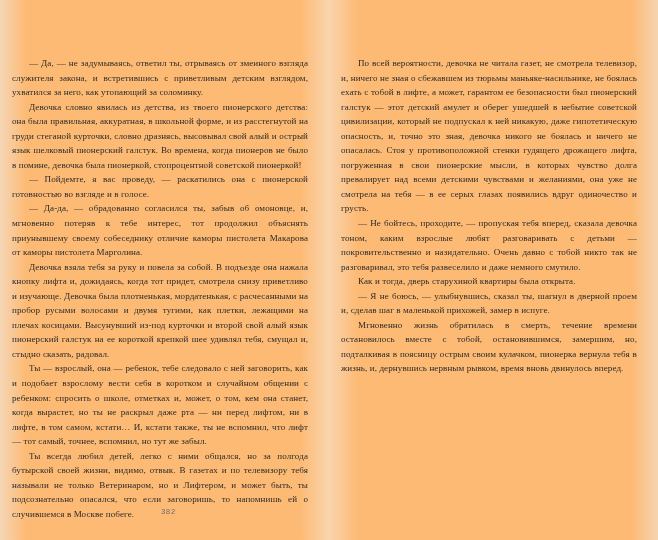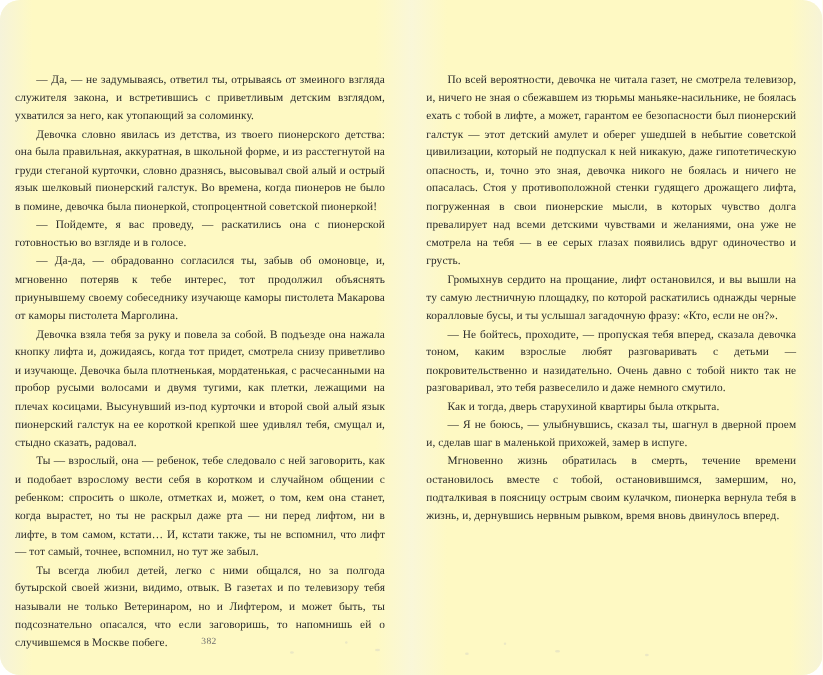--- a/index.html
+++ b/index.html
@@ -5,24 +5,23 @@
 <style>
   html, body {
     margin: 0;
     padding: 0;
     background: #ffffff;
   }
   .scan {
     position: relative;
     width: 658px;
     height: 540px;
-    background: #fef9c3;
+    background: #fdba74;
     overflow: hidden;
     font-family: "Liberation Serif", "DejaVu Serif", serif;
-    border-radius: 16px;
   }
   
   .paper-tone {
     position: absolute;
     inset: 0;
     background:
       linear-gradient(90deg,
         rgba(238,238,236,0.55) 0px,
         rgba(253,253,252,0) 26px,
         rgba(253,253,252,0) 300px,
@@ -61,21 +60,21 @@
     letter-spacing: 0.01em;
   }
   
   .text-block p:last-child { }
 
   .folio {
     position: absolute;
     font-size: 7.6px;
     color: #6d6d6d;
     letter-spacing: 0.04em;
-    font-family: Liberation Serif, serif;
+    font-family: Liberation Mono, monospace;
   }
   .folio-left  { left: 161px; top: 508px; }
 
   
   .speckle {
     position: absolute;
     background: rgba(200,200,198,0.35);
     border-radius: 50%;
     pointer-events: none;
   }
@@ -85,32 +84,31 @@
 
 <div class="scan">
 
   <div class="paper-tone"></div>
 
   <div class="page page-left">
     <div class="text-block">
       <p>— Да, — не задумываясь, ответил ты, отрываясь от змеиного взгляда служителя закона, и встретившись с приветливым детским взглядом, ухватился за него, как утопающий за соломинку.</p>
       <p>Девочка словно явилась из детства, из твоего пионерского детства: она была правильная, аккуратная, в школьной форме, и из расстегнутой на груди стеганой курточки, словно дразнясь, высовывал свой алый и острый язык шелковый пионерский галстук. Во времена, когда пионеров не было в помине, девочка была пионеркой, стопроцентной советской пионеркой!</p>
       <p>— Пойдемте, я вас проведу, — раскатились она с пионерской готовностью во взгляде и в голосе.</p>
-      <p>— Да-да, — обрадованно согласился ты, забыв об омоновце, и, мгновенно потеряв к тебе интерес, тот продолжил объяснять приунывшему своему собеседнику изучающе каморы пистолета Макарова от каморы пистолета Марголина.</p>
+      <p>— Да-да, — обрадованно согласился ты, забыв об омоновце, и, мгновенно потеряв к тебе интерес, тот продолжил объяснять приунывшему своему собеседнику отличие каморы пистолета Макарова от каморы пистолета Марголина.</p>
       <p>Девочка взяла тебя за руку и повела за собой. В подъезде она нажала кнопку лифта и, дожидаясь, когда тот придет, смотрела снизу приветливо и изучающе. Девочка была плотненькая, мордатенькая, с расчесанными на пробор русыми волосами и двумя тугими, как плетки, лежащими на плечах косицами. Высунувший из-под курточки и второй свой алый язык пионерский галстук на ее короткой крепкой шее удивлял тебя, смущал и, стыдно сказать, радовал.</p>
       <p>Ты — взрослый, она — ребенок, тебе следовало с ней заговорить, как и подобает взрослому вести себя в коротком и случайном общении с ребенком: спросить о школе, отметках и, может, о том, кем она станет, когда вырастет, но ты не раскрыл даже рта — ни перед лифтом, ни в лифте, в том самом, кстати… И, кстати также, ты не вспомнил, что лифт — тот самый, точнее, вспомнил, но тут же забыл.</p>
       <p>Ты всегда любил детей, легко с ними общался, но за полгода бутырской своей жизни, видимо, отвык. В газетах и по телевизору тебя называли не только Ветеринаром, но и Лифтером, и может быть, ты подсознательно опасался, что если заговоришь, то напомнишь ей о случившемся в Москве побеге.</p>
     </div>
     <div class="folio folio-left">382</div>
   </div>
 
   <div class="page page-right">
     <div class="text-block">
       <p>По всей вероятности, девочка не читала газет, не смотрела телевизор, и, ничего не зная о сбежавшем из тюрьмы маньяке-насильнике, не боялась ехать с тобой в лифте, а может, гарантом ее безопасности был пионерский галстук — этот детский амулет и оберег ушедшей в небытие советской цивилизации, который не подпускал к ней никакую, даже гипотетическую опасность, и, точно это зная, девочка никого не боялась и ничего не опасалась. Стоя у противоположной стенки гудящего дрожащего лифта, погруженная в свои пионерские мысли, в которых чувство долга превалирует над всеми детскими чувствами и желаниями, она уже не смотрела на тебя — в ее серых глазах появились вдруг одиночество и грусть.</p>
-      <p>Громыхнув сердито на прощание, лифт остановился, и вы вышли на ту самую лестничную площадку, по которой раскатились однажды черные коралловые бусы, и ты услышал загадочную фразу: «Кто, если не он?».</p>
       <p>— Не бойтесь, проходите, — пропуская тебя вперед, сказала девочка тоном, каким взрослые любят разговаривать с детьми — покровительственно и назидательно. Очень давно с тобой никто так не разговаривал, это тебя развеселило и даже немного смутило.</p>
       <p>Как и тогда, дверь старухиной квартиры была открыта.</p>
       <p>— Я не боюсь, — улыбнувшись, сказал ты, шагнул в дверной проем и, сделав шаг в маленькой прихожей, замер в испуге.</p>
       <p>Мгновенно жизнь обратилась в смерть, течение времени остановилось вместе с тобой, остановившимся, замершим, но, подталкивая в поясницу острым своим кулачком, пионерка вернула тебя в жизнь, и, дернувшись нервным рывком, время вновь двинулось вперед.</p>
     </div>
 
   </div>
 
   <div class="speckle" style="left:232px; top:521px; width:3px; height:2px;"></div>
   <div class="speckle" style="left:300px; top:519px; width:4px; height:2px;"></div>

